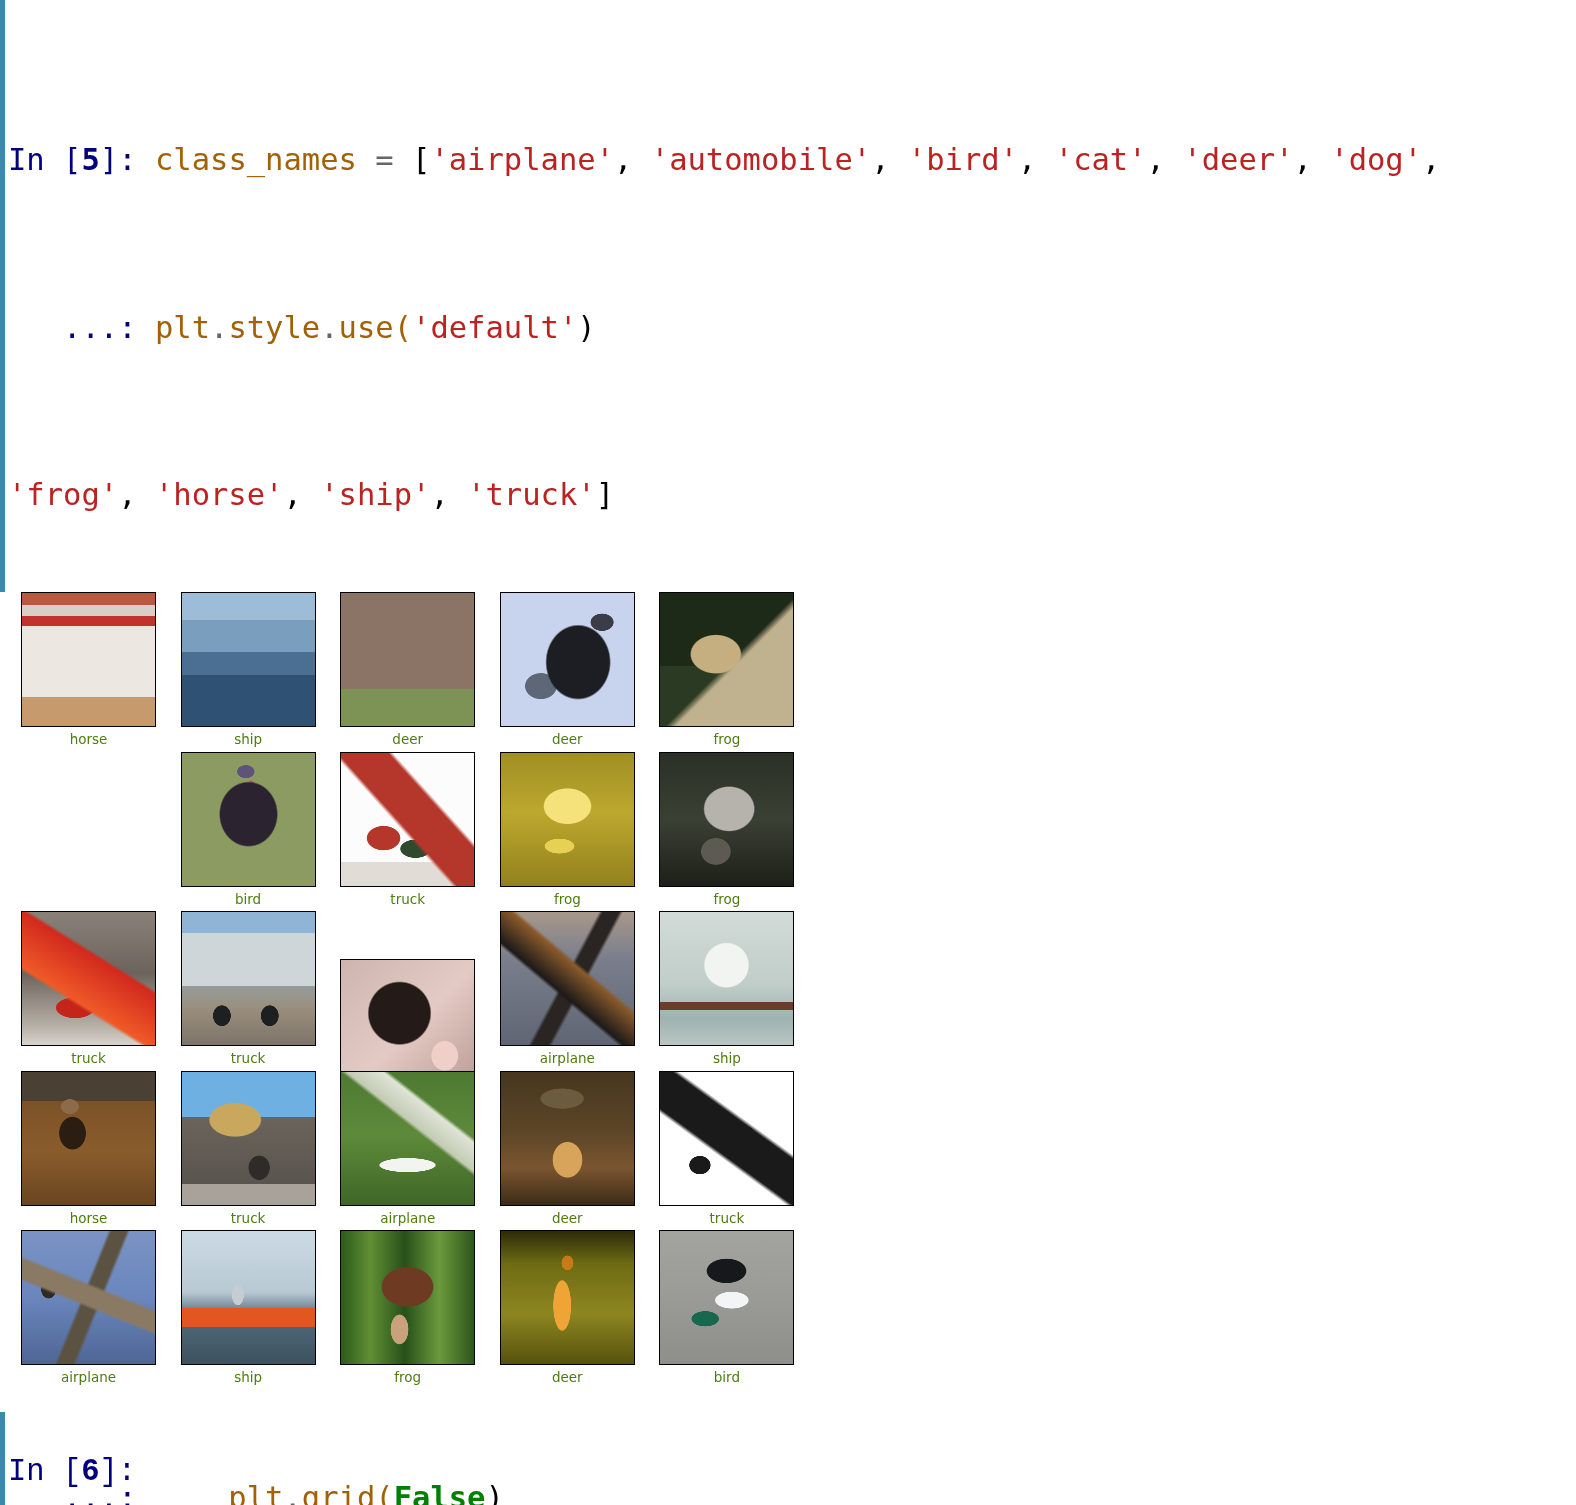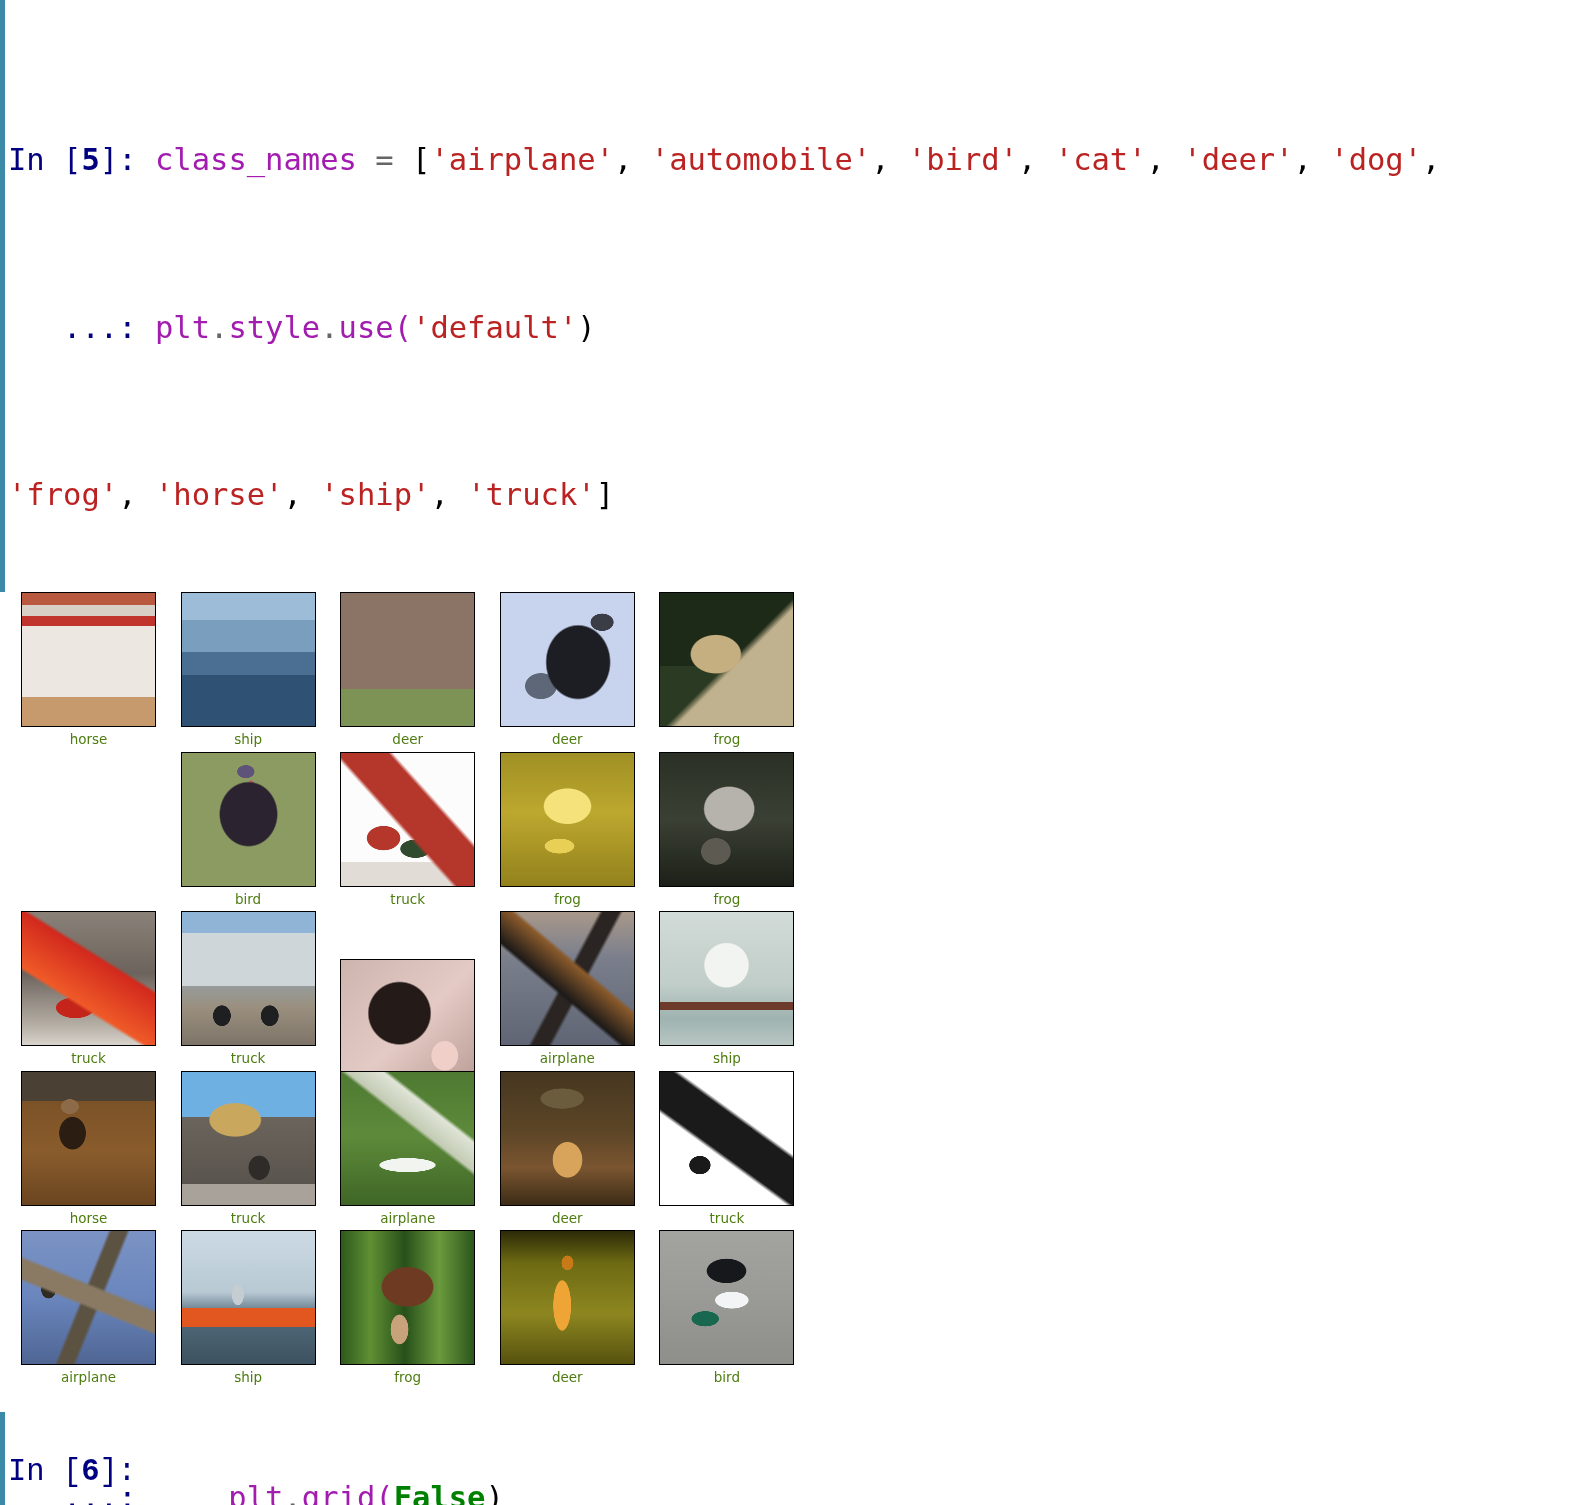--- a/index.html
+++ b/index.html
@@ -51,21 +51,21 @@
   .tok-prompt   { color: #000080; }
   .tok-promptnum{ color: #000080; font-weight: bold; }
   .tok-cont     { color: #000080; }
   .tok-str      { color: #bb2222; }
   .tok-kw       { color: #008000; font-weight: bold; }
   .tok-kw-op    { color: #aa22ff; font-weight: bold; }
   .tok-builtin  { color: #008000; }
   .tok-num      { color: #666666; }
   .tok-op       { color: #666666; }
   .tok-punct    { color: #000000; }
-  .tok-name     { color: #a21caf; }
+  .tok-name     { color: #a16207; }
   .tok-bool     { color: #008000; font-weight: bold; }
 
   
   #figure {
     position: absolute;
     left: 0;
     top: 592px;
     width: 1000px;
     height: 820px;
     background: #ffffff;

